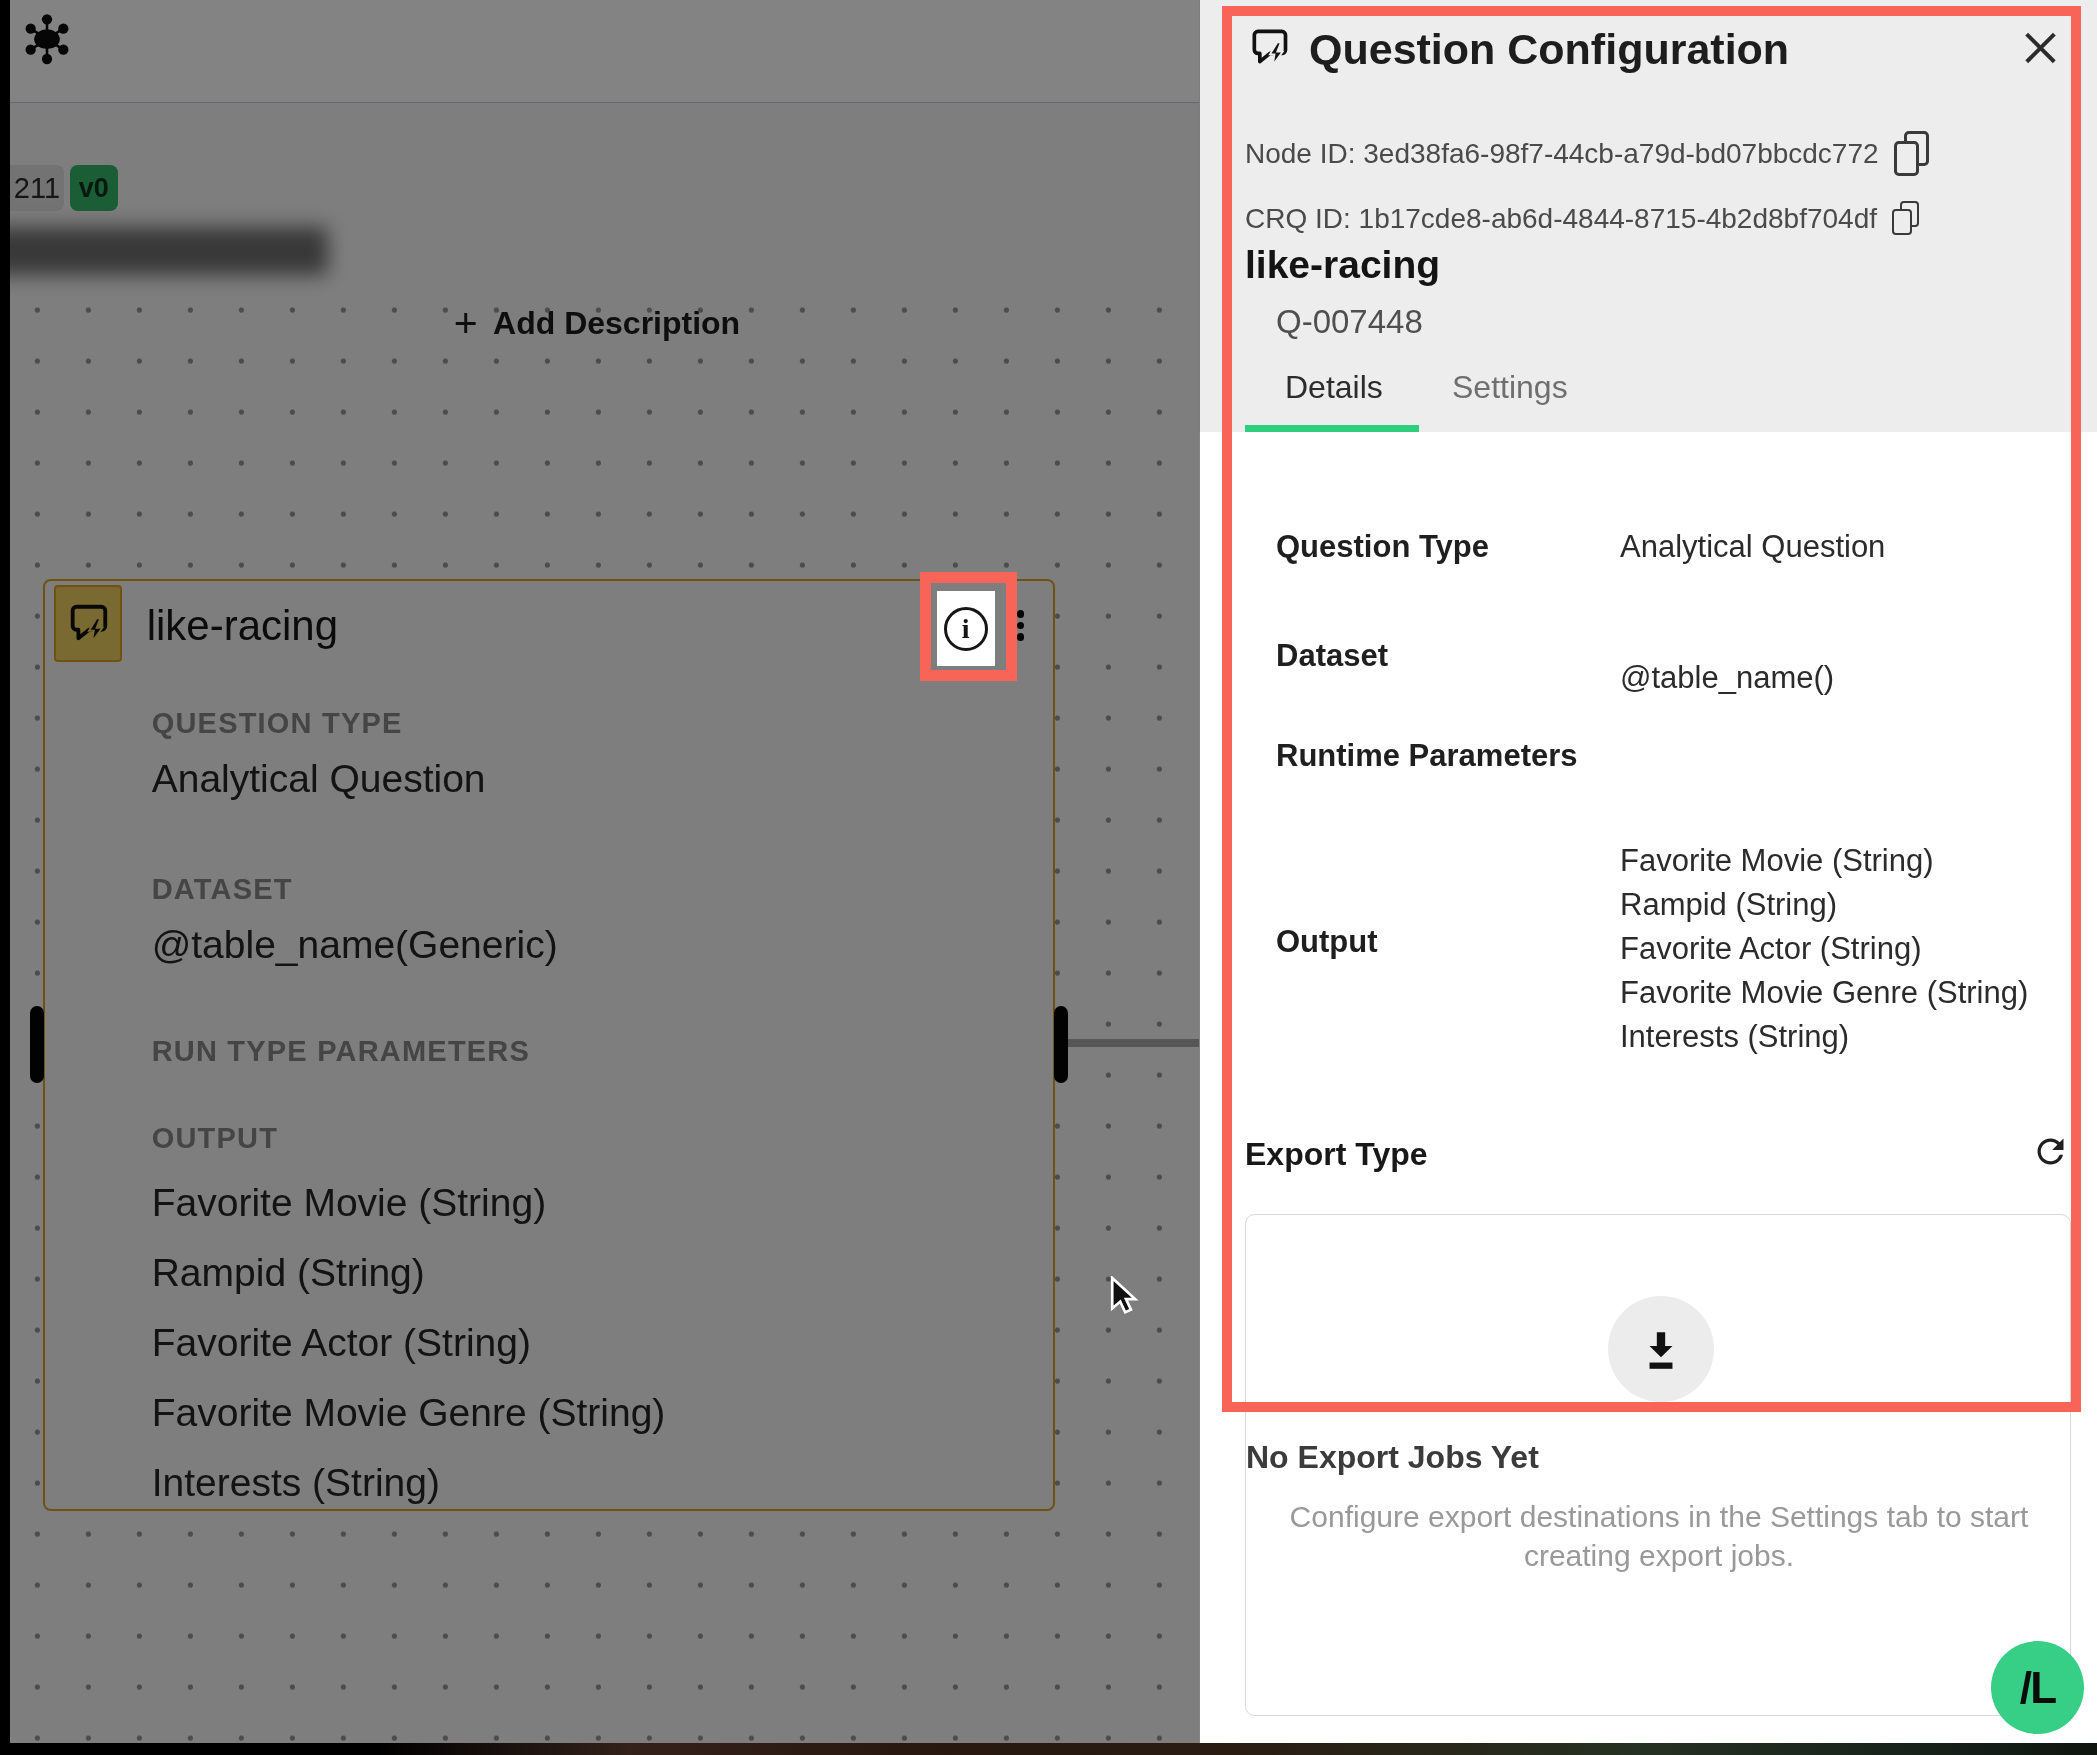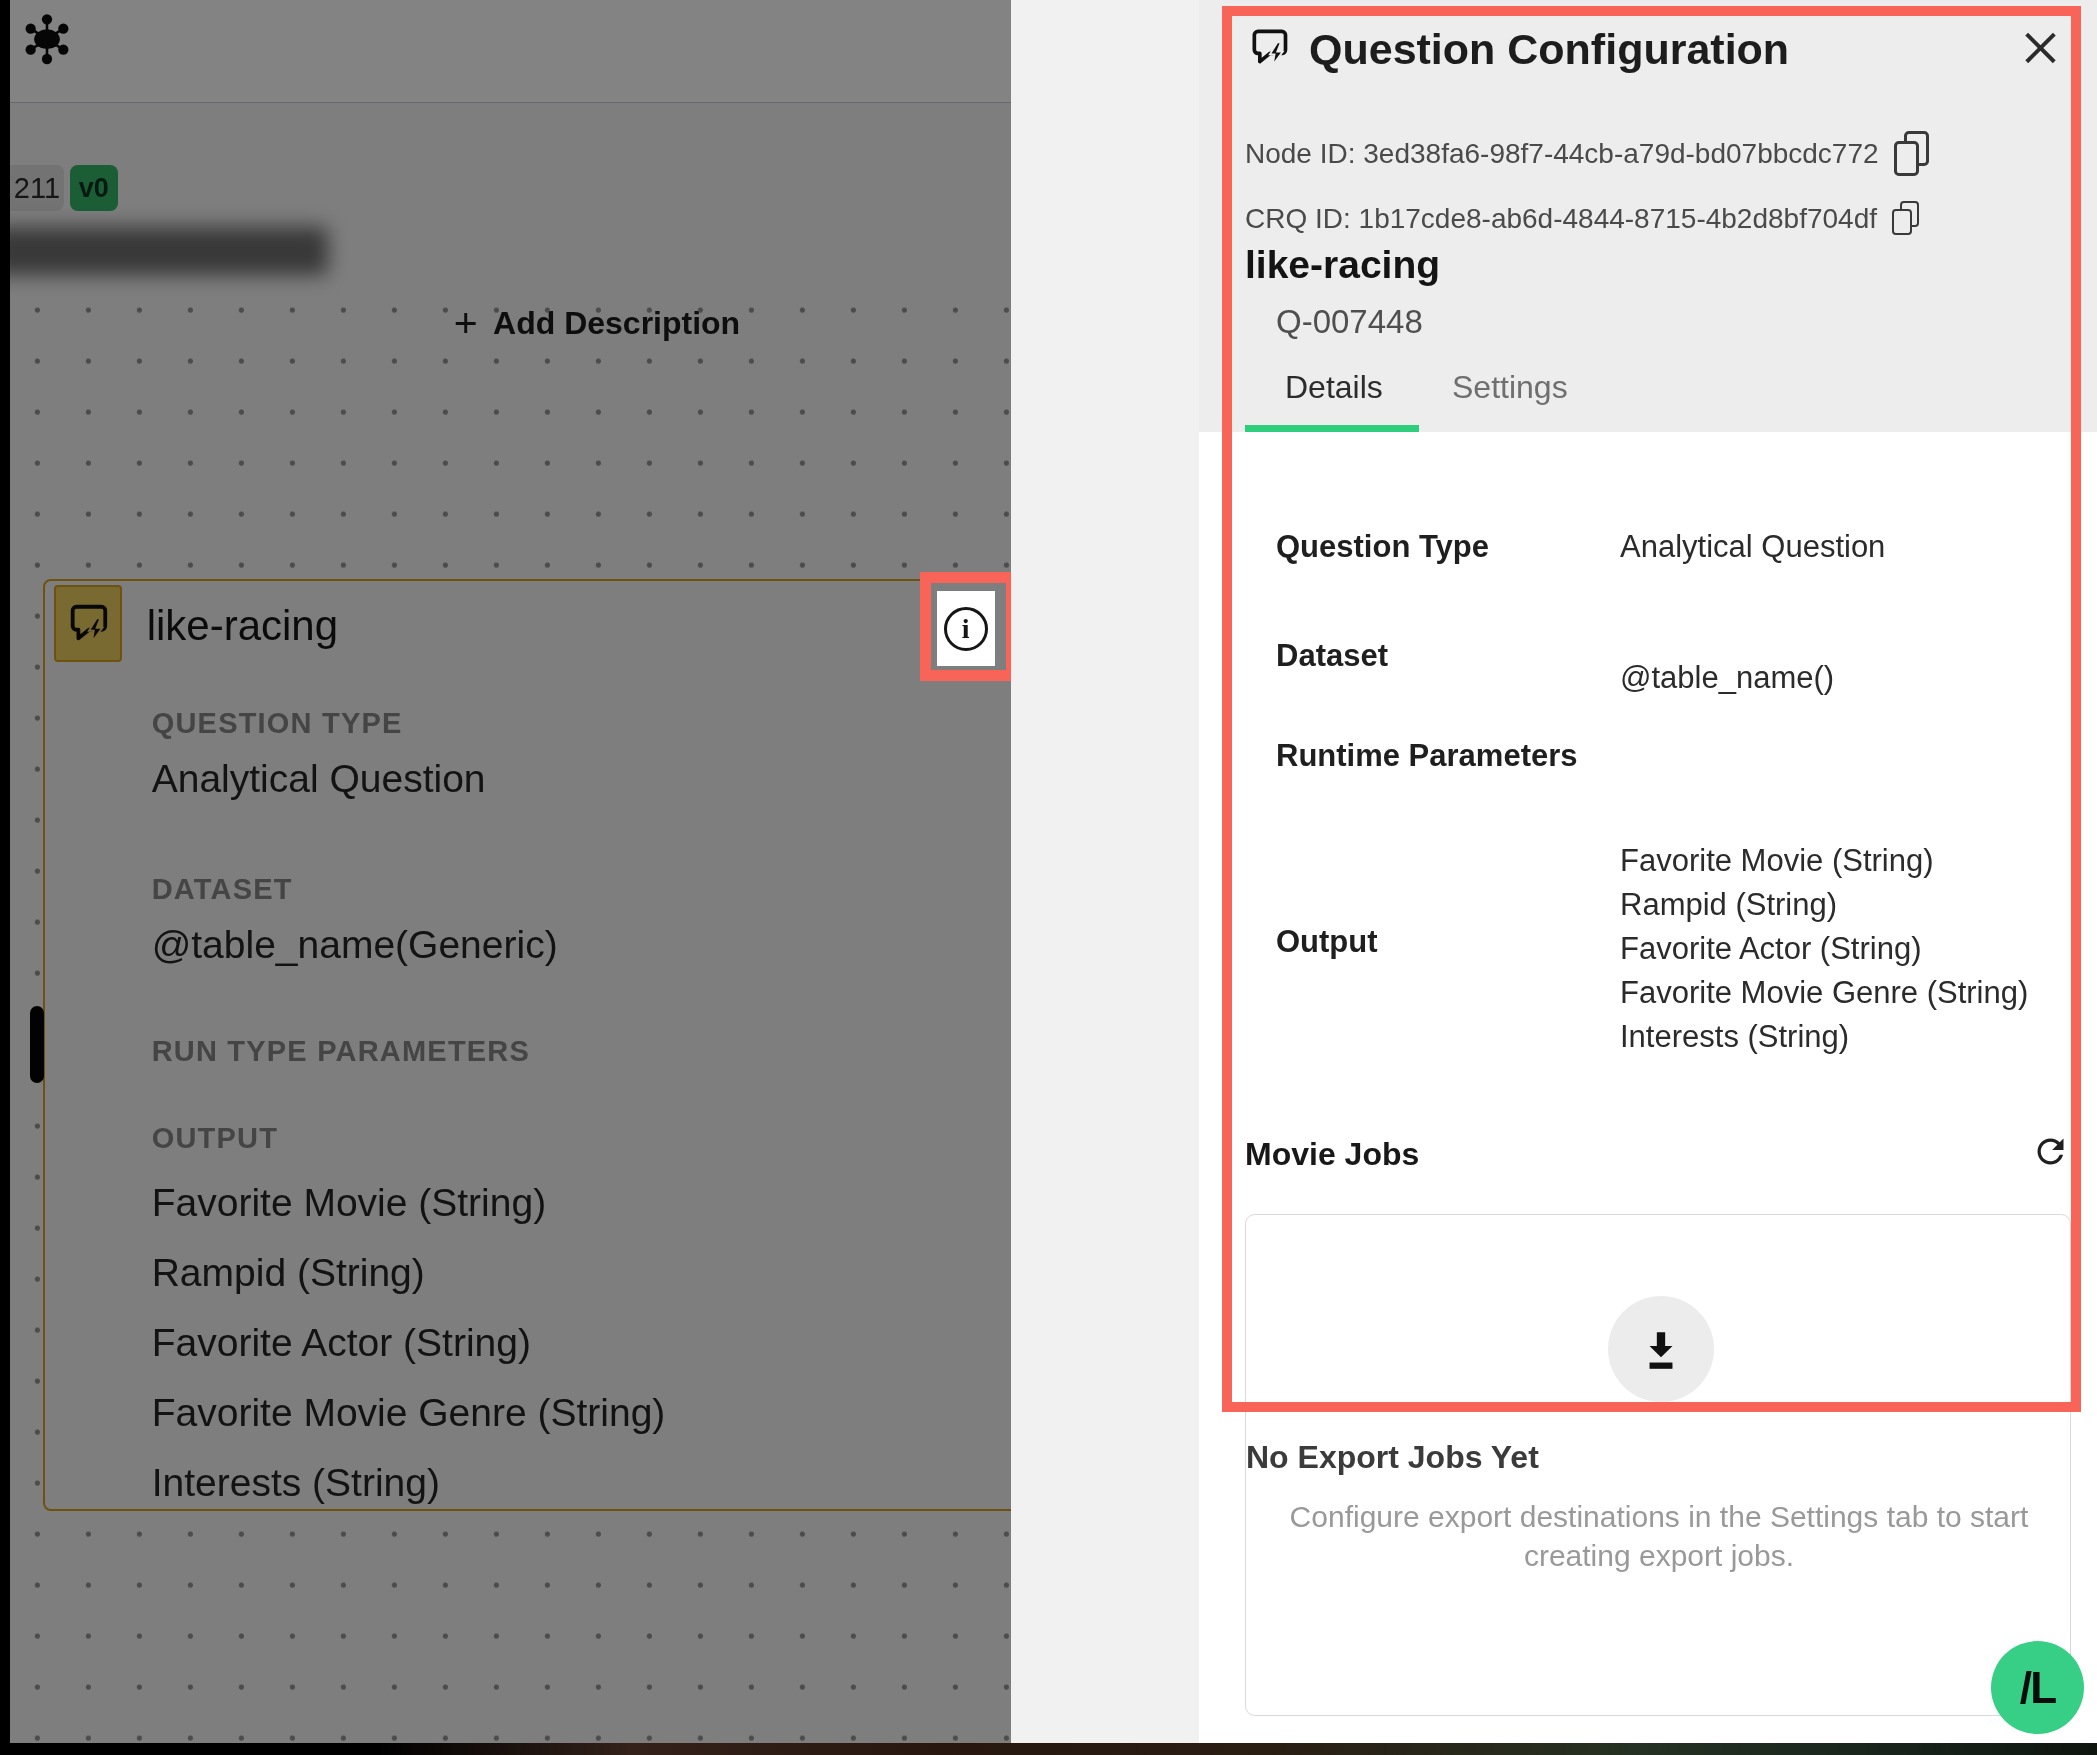--- a/index.html
+++ b/index.html
@@ -1,21 +1,21 @@
 <!DOCTYPE html>
 <html><head>
 <meta charset="utf-8">
 <style>
   * { margin:0; padding:0; box-sizing:border-box; }
   html,body { background:#222; }
   body { font-family:"Liberation Sans","DejaVu Sans",sans-serif; }
   #root { position:relative; width:2097px; height:1755px; overflow:hidden; background:#f1f1f1; }
 
   
-  .canvas-col { position:absolute; left:9.7px; top:0; width:1001px; height:1755px; background:#f1f1f1; overflow:hidden; }
+  .canvas-col { position:absolute; left:9.7px; top:0; width:1190px; height:1755px; background:#f1f1f1; overflow:hidden; }
   .toolbar { position:absolute; left:0; top:0; width:1190px; height:103px; background:#fbfbfb; border-bottom:1.9px solid #c6c6da; }
   .app-logo { position:absolute; left:9.7px; top:9.7px; width:56px; height:56px; cursor:pointer; }
   .badge { position:absolute; height:46px; border-radius:7.7px; display:flex; align-items:center; justify-content:center; font-size:29px; }
   .badge-run { left:-13.5px; top:165px; width:68px; background:#dcdcdc; color:#2b2b2b; padding-left:13.5px; }
   .badge-version { left:60px; top:165px; width:48px; background:#34B469; color:#11301f; font-weight:bold; font-size:27px; }
   .blur-bar { position:absolute; left:-19.3px; top:227px; width:338px; height:48px; background:#555; border-radius:5.8px; filter:blur(9.7px); opacity:.85; }
   .add-desc { position:absolute; left:444px; top:303px; display:flex; align-items:center; gap:15.4px; cursor:pointer; }
   .add-desc .plus { font-size:41px; font-weight:300; color:#1c1c1c; line-height:41px; }
   .add-desc .lbl { font-size:32px; font-weight:600; color:#1c1c1c; }
   .dot-grid { position:absolute; left:0; top:286px; width:1190px; height:1458px;
@@ -236,21 +236,21 @@
 
     <div class="detail-label" style="top:924px">Output</div>
     <ul class="out-list">
       <li>Favorite Movie (String)</li>
       <li>Rampid (String)</li>
       <li>Favorite Actor (String)</li>
       <li>Favorite Movie Genre (String)</li>
       <li>Interests (String)</li>
     </ul>
 
-    <div class="export-heading">Movie Jobs</div>
+    <div class="export-heading">Export Type</div>
     <svg class="refresh-btn" viewBox="0 0 24 24">
       <path fill="#1f1f1f" d="M17.65 6.35C16.2 4.9 14.21 4 12 4c-4.42 0-7.99 3.58-7.99 8s3.57 8 7.99 8c3.73 0 6.84-2.55 7.73-6h-2.08c-.82 2.33-3.04 4-5.65 4-3.31 0-6-2.69-6-6s2.69-6 6-6c1.66 0 3.14.69 4.22 1.78L13 11h7V4l-2.35 2.35z"></path>
     </svg>
 
     <div class="export-box">
       <div class="dl-circle">
         <svg width="50" height="50" viewBox="0 0 24 24">
           <path fill="#111" d="M12 16l5.5-5.5h-3.5V4h-4v6.5H6.5z"></path>
           <rect fill="#111" x="6.5" y="18.5" width="11" height="3"></rect>
         </svg>

